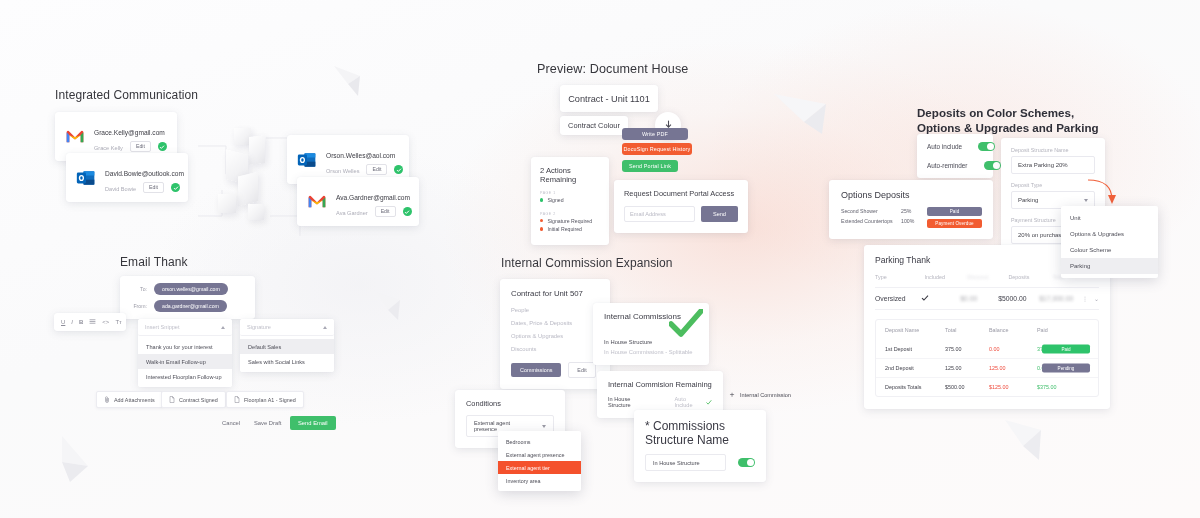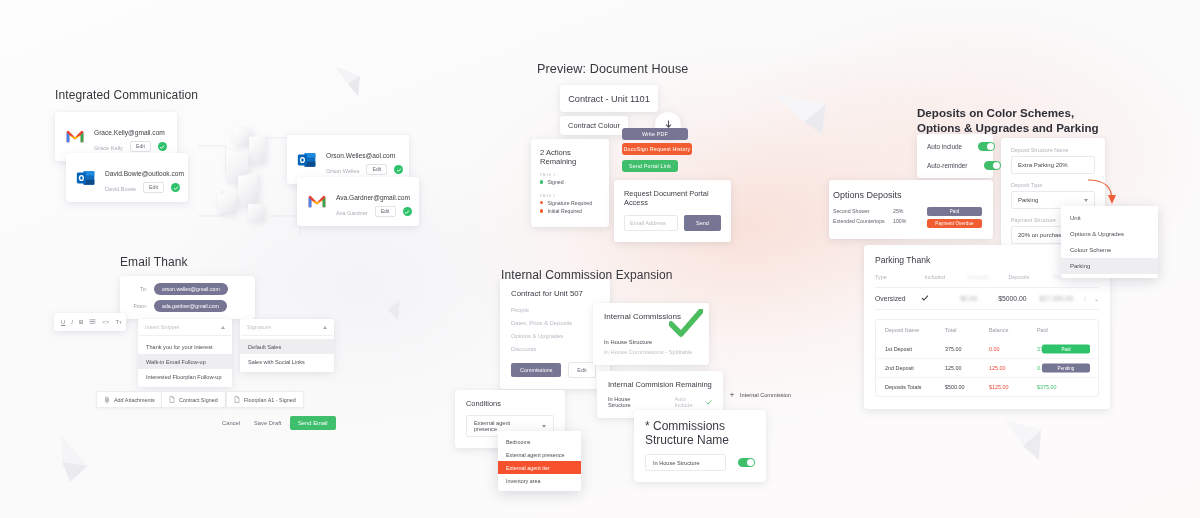--- a/index.html
+++ b/index.html
@@ -86,21 +86,21 @@
   .pill-orange { background: #f25c31; }
   .pill-green { background: #3fbf6b; }
 
   .dl-circle {
     position: absolute; width: 26px; height: 26px; border-radius: 50%;
     background: #fff; box-shadow: 0 2px 8px rgba(80,85,110,0.17);
     display: flex; align-items: center; justify-content: center;
   }
   .dl-circle svg { width: 13px; height: 13px; }
 
-  .actions-card { padding: 9px 8px 10px 9px; }
+  .actions-card { padding: 9px 8px 10px 9px; margin-top: 18px; }
   .actions-title { font-size: 7.6px; color: #3d3d46; margin-bottom: 7px; }
   .page-lbl { font-size: 3.6px; color: #c2c2cc; letter-spacing: .5px; margin-bottom: 2px; text-transform: uppercase;}
   .st-row { display: flex; align-items: center; gap: 4px; margin-bottom: 2.5px; }
   .st-dot { width: 3.4px; height: 3.4px; border-radius: 50%; flex: none; }
   .st-txt { font-size: 5.2px; color: #555560; white-space: nowrap; }
   .gap6 { height: 6px; }
 
   .req-card { padding: 9px 10px 11px; }
   .req-title { font-size: 7.4px; color: #3d3d46; margin-bottom: 8px; }
   .req-row { display: flex; gap: 6px; align-items: stretch; }
@@ -122,21 +122,21 @@
   .tog-lbl { font-size: 6.4px; color: #4a4a55; white-space: nowrap; }
   .toggle {
     width: 17px; height: 9px; border-radius: 5px; background: #3fbf6b;
     position: relative; flex: none;
   }
   .toggle .knob {
     position: absolute; right: 1px; top: 1px; width: 7px; height: 7px;
     border-radius: 50%; background: #fff;
   }
 
-  .od-card { padding: 10px 4px 11px; }
+  .od-card { padding: 10px 12px 11px; }
   .od-title { font-size: 9px; color: #3a3a44; margin-bottom: 8px; }
   .od-row { display: flex; align-items: center; font-size: 5.2px; color: #62626e; margin-bottom: 4px; }
   .od-name { width: 60px; }
   .od-pct { width: 26px; }
   .od-badges { position: absolute; right: 11px; top: 27px; display: flex; flex-direction: column; gap: 3px; }
   .od-badge {
     width: 55px; height: 9px; border-radius: 2px; color: #fff; font-size: 4.6px;
     display: flex; align-items: center; justify-content: center; letter-spacing: .1px;
   }
 
@@ -460,21 +460,21 @@
   <div class="st-row">
     <span class="st-dot" style="background:#f25c31"></span>
     <span class="st-txt">Signature Required</span>
   </div>
   <div class="st-row">
     <span class="st-dot" style="background:#f25c31"></span>
     <span class="st-txt">Initial Required</span>
   </div>
 </div>
 
-<div class="card req-card" style="left:614px;top:180px;width:117px;">
+<div class="card req-card" style="left:614px;top:180px;width:134px;">
   <div class="req-title">Request Document Portal Access</div>
   <div class="req-row">
     <div class="req-input">Email Address</div>
     <div class="req-send">Send</div>
   </div>
 </div>
 
 <div class="title-2line" style="position:absolute;left:917px;top:105px;width:185px;">Deposits on Color Schemes, Options &amp; Upgrades and Parking Stalls</div>
 
 <div class="card tog-card" style="left:917px;top:134px;width:76px;">
@@ -654,21 +654,21 @@
     <path d="M2 1h5l3 3v9H2z"></path>
       <path d="M7 1v3h3"></path>
   </svg>
   <span>Floorplan A1 - Signed</span>
 </div>
 
 <div class="btm-btn btn-text" style="left:222px;top:420px;">Cancel</div>
 <div class="btm-btn btn-text" style="left:254px;top:420px;">Save Draft</div>
 <div class="btm-btn btn-green" style="left:290px;top:416px;">Send Email</div>
 
-<div class="sec-title" style="left:501px;top:268px;">Internal Commission Expansion</div>
+<div class="sec-title" style="left:501px;top:256px;">Internal Commission Expansion</div>
 
 <div class="card cfu-card" style="left:500px;top:279px;width:110px;">
   <div class="cfu-title">Contract for Unit 507</div>
   <div class="cfu-item">People</div>
   <div class="cfu-item">Dates, Price &amp; Deposits</div>
   <div class="cfu-item">Options &amp; Upgrades</div>
   <div class="cfu-item">Discounts</div>
   <div class="cfu-foot">
     <span class="cfu-tag">Commissions</span>
     <span class="cfu-edit">Edit</span>

